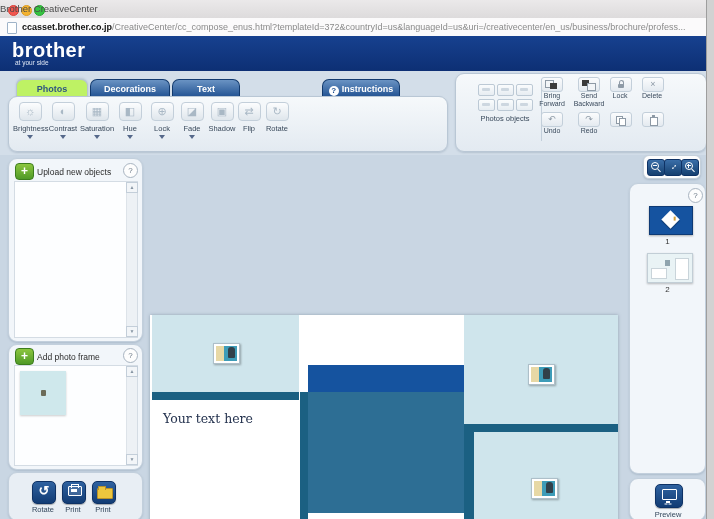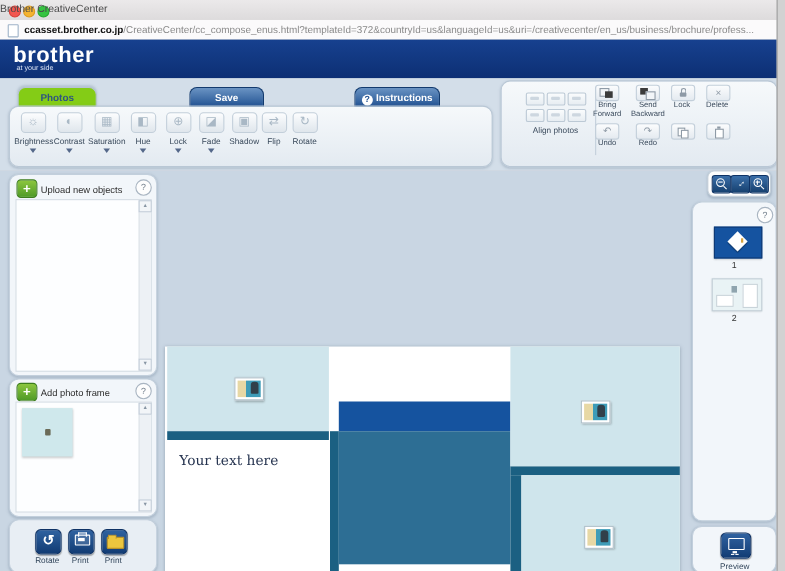--- a/index.html
+++ b/index.html
@@ -22,21 +22,21 @@
   .ccdiamond{position:absolute;left:582px;top:43px;width:20px;height:20px;transform:rotate(45deg);display:grid;grid-template-columns:1fr 1fr;grid-template-rows:1fr 1fr;gap:1px;background:#fff;box-shadow:1px 1px 2px rgba(0,0,0,.4)}
   .ccdiamond i{display:block}
   .cctext{position:absolute;left:612px;top:41px;color:#fff;line-height:1}
   .cctop{font-size:7px;font-weight:bold;letter-spacing:.5px}
   .ccbottom{font-size:13.5px;font-weight:bold;font-variant:small-caps;letter-spacing:.2px}
   
   .toolzone{left:0;top:71px;width:714px;height:84px;background:#d3dee9}
   .panel{position:absolute;background:linear-gradient(#f6f9fb,#e3eaf1);border:1px solid #b9c7d5;border-radius:9px;box-shadow:0 1px 2px rgba(120,140,160,.35)}
   .tab{position:absolute;top:8px;height:18px;border-radius:7px 7px 0 0;font-size:9px;font-weight:bold;text-align:center;line-height:18px;cursor:pointer}
   .tab.blue{background:linear-gradient(#6a93c3,#1d4e8f);border:1px solid #123a6e;border-bottom:none;color:#fff}
-  .tab.active{background:#84cc16;border:1px solid #b7c4d2;border-bottom:none;color:#2f5680;box-shadow:0 -1px 2px rgba(120,140,160,.3)}
+  .tab.active{background:#bef264;border:1px solid #b7c4d2;border-bottom:none;color:#2f5680;box-shadow:0 -1px 2px rgba(120,140,160,.3)}
   .qcirc{display:inline-block;width:10px;height:10px;border-radius:50%;background:#fff;color:#1d4e8f;font-size:8px;font-weight:bold;line-height:10px;vertical-align:-1px;margin-right:3px}
   .tool{position:absolute;text-align:center}
   .toolbtn{display:block;margin:0 auto;width:21px;height:17px;border-radius:4px;background:linear-gradient(#fcfdfe,#dfe6ec);border:1px solid #c3cfda;color:#a9b8c5;font-size:11px;line-height:16px}
   .toollbl{display:block;margin-top:3px;font-size:7.5px;color:#3a4a5c;white-space:nowrap}
   .caret{display:block;margin:2px auto 0;width:0;height:0;border-left:3px solid transparent;border-right:3px solid transparent;border-top:4px solid #55688a}
   .alignbtn{position:absolute;width:15px;height:10px;border:1px solid #bcc9d5;border-radius:2px;background:linear-gradient(#fafcfd,#e7edf2)}
   .alignbtn i{position:absolute;left:3px;top:3px;width:8px;height:3px;background:#cdd7e0;border-radius:1px}
   .grplbl{position:absolute;font-size:7.5px;color:#3a4a5c;text-align:center}
   .actbtn{position:absolute;width:20px;height:13px;border:1px solid #c3cfda;border-radius:3px;background:linear-gradient(#fbfcfd,#e4eaf0)}
   .actlbl{position:absolute;font-size:7px;color:#3a4a5c;text-align:center;line-height:1.15}
@@ -117,21 +117,22 @@
   </div>
   <div class="cctext">
     <div class="cctop">BROTHER</div>
     <div class="ccbottom">CreativeCenter</div>
   </div>
 </div>
 
 <div class="abs toolzone">
 
   <div class="tab active" style="left:16px;width:70px">Photos</div>
-  <div class="tab blue" style="left:172px;width:66px">Save</div>
+  <div class="tab blue" style="left:90px;width:78px">Decorations</div>
+  <div class="tab blue" style="left:172px;width:66px">Text</div>
   <div class="tab blue" style="left:322px;width:76px"><span class="qcirc">?</span><span>Instructions</span></div>
 
   <div class="panel" style="left:8px;top:25px;width:438px;height:54px"></div>
 
   <div class="tool" style="left:13px;top:31px;width:34px">
     <span class="toolbtn">☼</span>
     <span class="toollbl">Brightness</span>
     <span class="caret"></span>
   </div>
   <div class="tool" style="left:46px;top:31px;width:34px">
@@ -185,21 +186,21 @@
     </div>
   <div class="alignbtn" style="left:478px;top:28px">
       <i></i>
     </div>
   <div class="alignbtn" style="left:497px;top:28px">
       <i></i>
     </div>
   <div class="alignbtn" style="left:516px;top:28px">
       <i></i>
     </div>
-  <div class="grplbl" style="left:466px;top:43px;width:78px">Align photos</div>
+  <div class="grplbl" style="left:466px;top:43px;width:78px">Photos objects</div>
 
   <div class="divline" style="left:541px;top:8px;height:62px"></div>
 
   <div class="actbtn" style="left:541px;top:6px">
       <span class="sq back" style="left:3px;top:2px"></span>
       <span class="sq front" style="left:8px;top:5px"></span>
     </div>
   <div class="actlbl" style="left:536px;top:21px;width:32px">Bring Forward</div>
   <div class="actbtn" style="left:578px;top:6px">
       <span class="sq front" style="left:3px;top:2px"></span>

